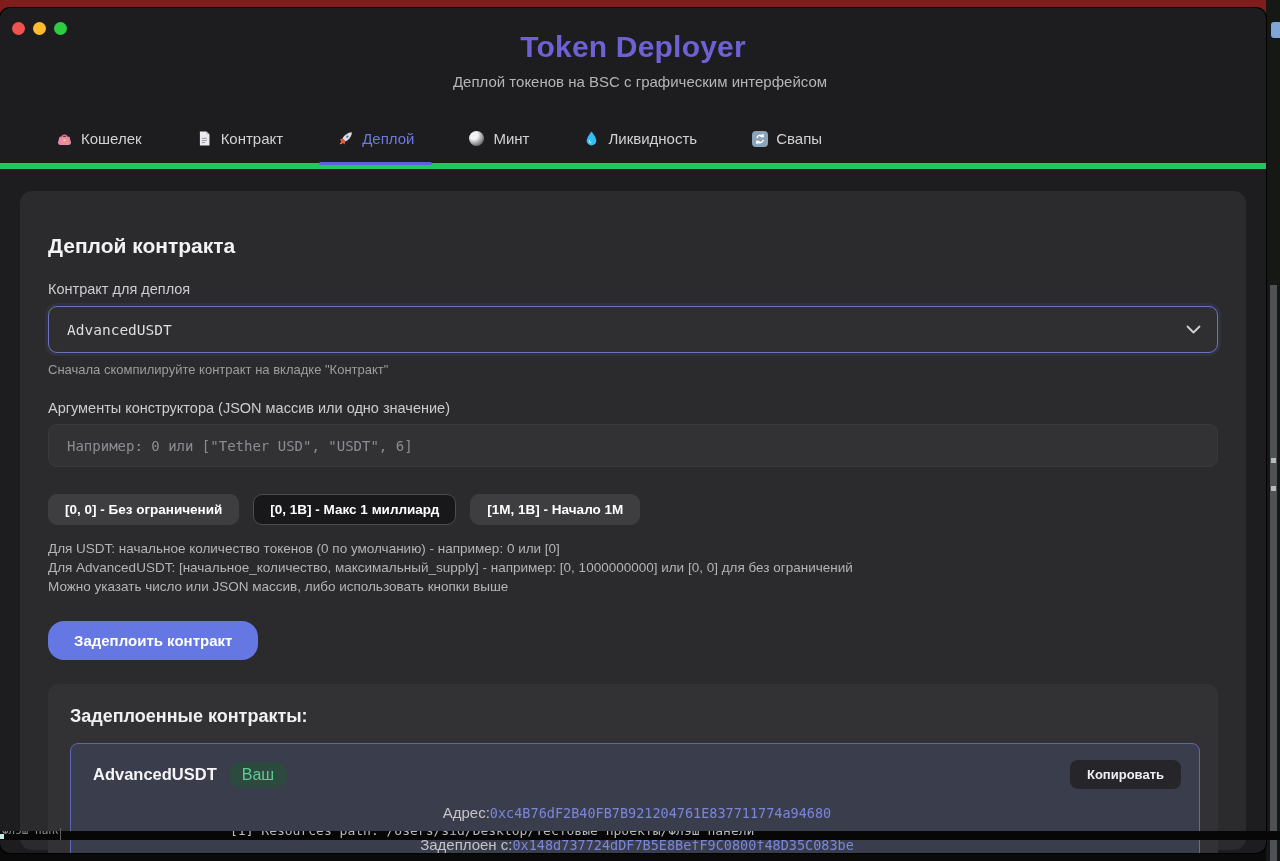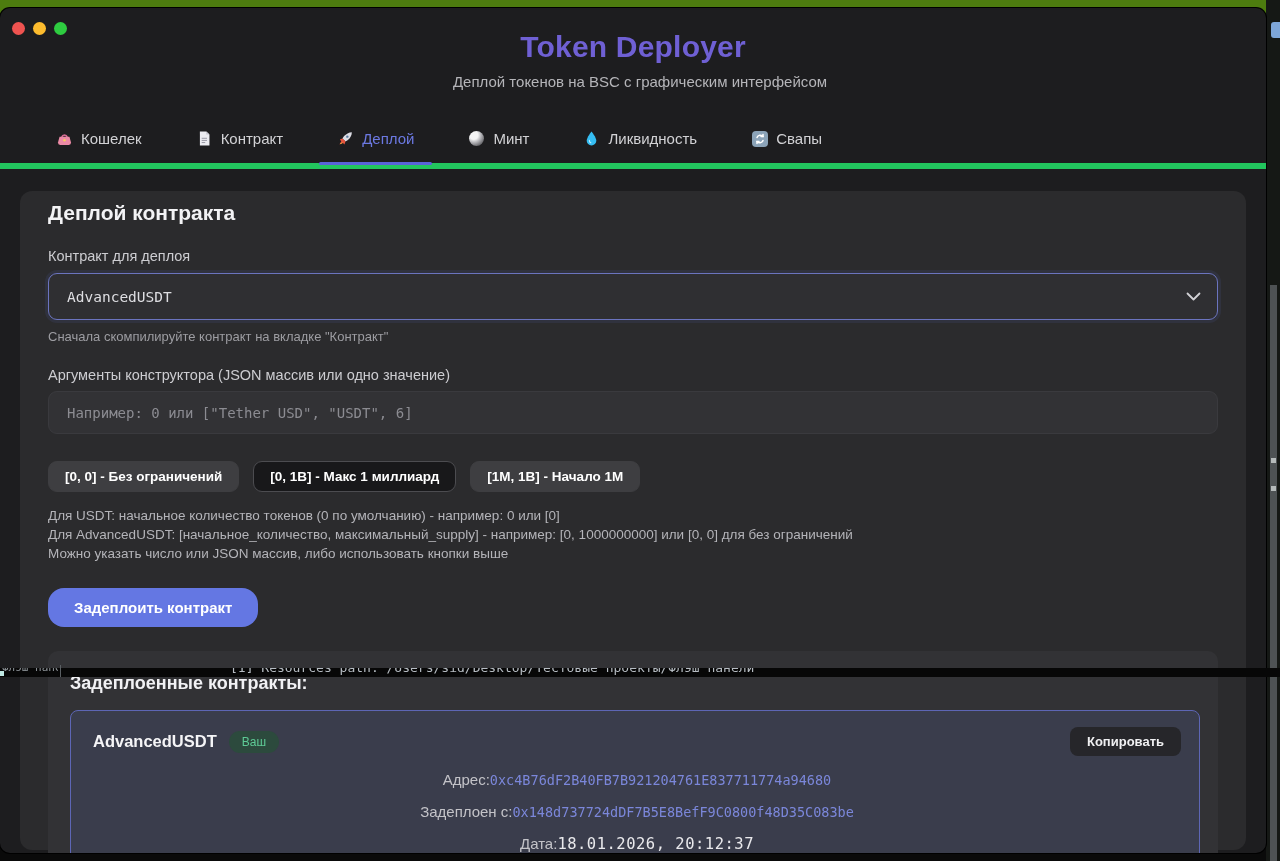--- a/index.html
+++ b/index.html
@@ -1,18 +1,18 @@
 <!DOCTYPE html>
 <html><head>
 <meta charset="utf-8">
 <style>
   * { margin:0; padding:0; box-sizing:border-box; }
   html,body { width:1280px; height:861px; overflow:hidden; background:#0a0a0a;
               font-family:"Liberation Sans", sans-serif; }
-  .screen { position:relative; width:1280px; height:677px; background:#4d7c0f; }
+  .screen { position:relative; width:1280px; height:840px; background:#7f1d1d; }
 
   
   .bg-right { position:absolute; right:0; top:0; width:14px; height:861px; background:#151815; }
   .bg-chip  { position:absolute; right:0; top:22px; width:9px; height:16px; background:#7ea6d8; border-radius:3px 0 0 3px; }
   .bg-scrollbar { position:absolute; right:3px; top:285px; width:7px; height:576px; background:#4e5254; }
   .bg-mark { position:absolute; right:4px; width:5px; height:5px; background:#c8cccc; opacity:.85; }
   .bg-mark.m1{ top:458px; } .bg-mark.m2{ top:486px; }
 
   .bottom-bar { position:absolute; left:0; bottom:0; width:1280px; height:9px; background:#070707; overflow:hidden; z-index:5; }
   .bottom-bar .frag { position:absolute; left:2px; top:-7px; font:11px "DejaVu Sans Mono", monospace; color:#8f959a; white-space:nowrap; width:56px; overflow:hidden; }
@@ -40,21 +40,21 @@
   .tab.active::after { content:""; position:absolute; left:2px; right:2px; bottom:-2px; height:3px;
                        background:#5a63d8; border-radius:2px; }
   .ticon { width:17px; height:17px; display:inline-flex; align-items:center; justify-content:center; flex:0 0 auto; }
   .ticon svg { width:17px; height:17px; }
   .moon { width:15px; height:15px; border-radius:50%;
           background:radial-gradient(circle at 32% 28%, #f4f4f4 0 28%, #bdbdc1 46%, #6e6e72 74%, #48484c 100%); }
   .swapbox { width:16px; height:16px; border-radius:4px; background:#8ba3b8; display:flex; align-items:center; justify-content:center; }
   .swapbox svg { width:12px; height:12px; }
 
   
-  .card { margin:22px 20px 0 20px; background:#2b2b2d; border-radius:12px; padding:10px 28px; height:659px; }
+  .card { margin:22px 20px 0 20px; background:#2b2b2d; border-radius:12px; padding:43px 28px; height:659px; }
   .card h2 { font-size:21px; font-weight:bold; color:#f3f3f5; }
   .field-label { margin-top:23px; font-size:14.5px; color:#cdcdd1; }
 
   .select { margin-top:9px; height:47px; background:#2f2f32; border:1.5px solid #6b74bf; border-radius:9px;
             display:flex; align-items:center; justify-content:space-between; padding:0 16px 0 18px;
             box-shadow:0 0 0 3px rgba(100,115,215,0.10); }
   .select .value { font:14.5px "DejaVu Sans Mono", monospace; color:#dedee2; }
   .hint-small { margin-top:9px; font-size:13px; color:#9d9da2; }
 
   .args-input { margin-top:8px; width:100%; height:43px; background:#323235; border:1px solid #3a3a3e;
@@ -71,21 +71,21 @@
   .deploy-btn { margin-top:25px; display:inline-block; background:#6477e3; color:#fff; border:none;
                 border-radius:16px; padding:11px 26px; font-size:15px; font-weight:bold;
                 font-family:"Liberation Sans",sans-serif; cursor:default; }
 
   
   .deployed { margin-top:24px; background:#323235; border-radius:10px; padding:22px 18px 22px 22px; }
   .deployed h3 { font-size:18px; font-weight:bold; color:#f1f1f4; }
   .contract-card { margin-top:16px; background:#3a3d4c; border:1px solid #5d66b5; border-radius:8px; padding:16px 18px 16px 22px; }
   .cc-head { display:flex; align-items:center; }
   .cc-name { font-size:16.5px; font-weight:bold; color:#f5f5f7; }
-  .badge { margin-left:12px; background:#2c4a3d; color:#5ecb96; font-size:12px; padding:4px 13px; border-radius:12px; }
+  .badge { margin-left:12px; background:#2c4a3d; color:#5ecb96; font-size:16px; padding:4px 13px; border-radius:12px; }
   .copy-btn { margin-left:auto; background:#26262a; color:#f0f0f2; border:none; border-radius:8px;
               padding:7px 17px; font-size:13px; font-weight:bold; font-family:"Liberation Sans",sans-serif; cursor:default;text-align:center; }
   .cc-row { display:flex; align-items:baseline; justify-content:center; margin-top:15px; }
   .cc-label { font-size:15px; color:#c3c3c8; }
   .cc-addr { font:13.5px "DejaVu Sans Mono", monospace; color:#7b87da; }
   .cc-date { font:15.5px "DejaVu Sans Mono", monospace; color:#e9e9ec; letter-spacing:.5px; }
 </style>
 </head>
 <body>
 

